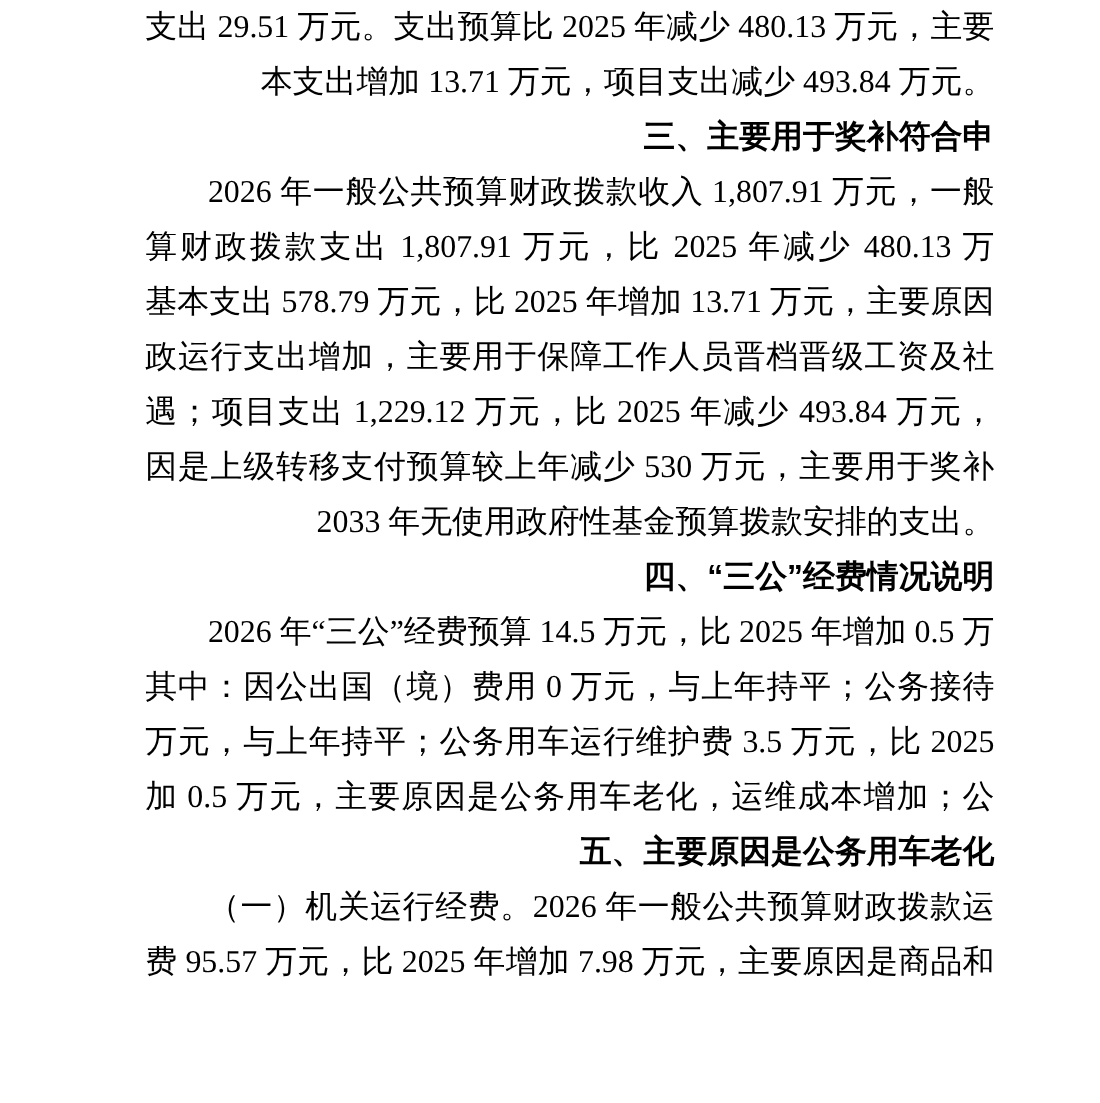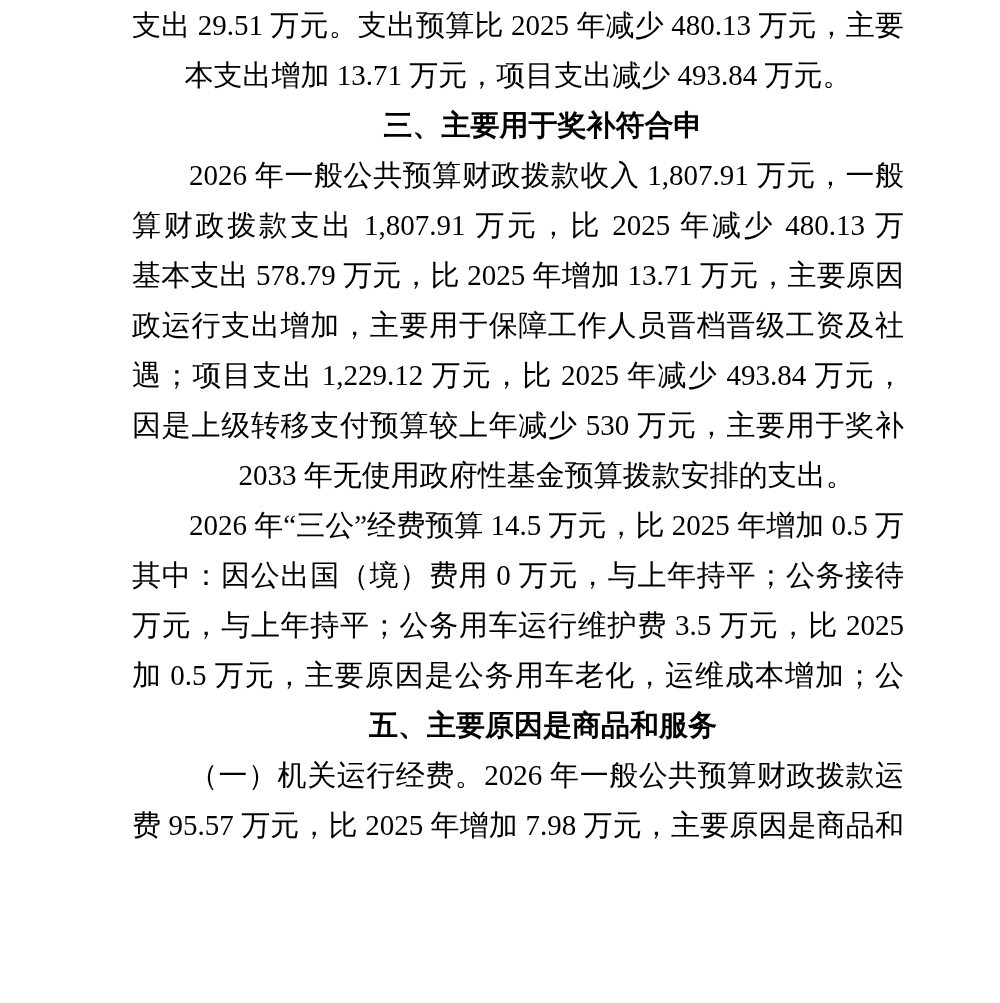--- a/index.html
+++ b/index.html
@@ -21,21 +21,21 @@
     top: 0;
     width: 772px;
   }
   .line {
     height: 50px;
     line-height: 50px;
     font-size: 29px;
     color: #000000;
     overflow: hidden;
     white-space: nowrap;
-    text-align: center;
+    text-align: right;
   }
   .line.body {
     font-family: "Liberation Serif", "DejaVu Serif", serif;
     font-weight: 400;
   }
   .line.heading {
     font-family: "Liberation Sans", "DejaVu Sans", sans-serif;
     font-weight: 700;
   }
   .line.justify {
@@ -58,21 +58,22 @@
       <div class="line body justify">支出 29.51 万元。支出预算比 2025 年减少 480.13 万元，主要是基</div>
       <div class="line body">本支出增加 13.71 万元，项目支出减少 493.84 万元。</div>
       <div class="line heading indent">三、主要用于奖补符合申</div>
       <div class="line body justify indent">2026 年一般公共预算财政拨款收入 1,807.91 万元，一般公共预</div>
       <div class="line body justify">算财政拨款支出 1,807.91 万元，比 2025 年减少 480.13 万元。其中：</div>
       <div class="line body justify">基本支出 578.79 万元，比 2025 年增加 13.71 万元，主要原因是行</div>
       <div class="line body justify">政运行支出增加，主要用于保障工作人员晋档晋级工资及社保待</div>
       <div class="line body justify">遇；项目支出 1,229.12 万元，比 2025 年减少 493.84 万元，主要原</div>
       <div class="line body justify">因是上级转移支付预算较上年减少 530 万元，主要用于奖补符合申</div>
       <div class="line body indent">2033 年无使用政府性基金预算拨款安排的支出。</div>
+      <div class="line heading indent">四、“三公”经费情况说明</div>
       <div class="line body justify indent">2026 年“三公”经费预算 14.5 万元，比 2025 年增加 0.5 万元。</div>
       <div class="line body justify">其中：因公出国（境）费用 0 万元，与上年持平；公务接待费 11</div>
       <div class="line body justify">万元，与上年持平；公务用车运行维护费 3.5 万元，比 2025 年增</div>
       <div class="line body justify">加 0.5 万元，主要原因是公务用车老化，运维成本增加；公务用车</div>
-      <div class="line heading indent">五、主要原因是商品和服务</div>
+      <div class="line heading indent">五、主要原因是公务用车老化</div>
       <div class="line body justify indent">（一）机关运行经费。2026 年一般公共预算财政拨款运行经</div>
       <div class="line body justify">费 95.57 万元，比 2025 年增加 7.98 万元，主要原因是商品和服务</div>
     </div>
 </div>
 
 </body></html>

